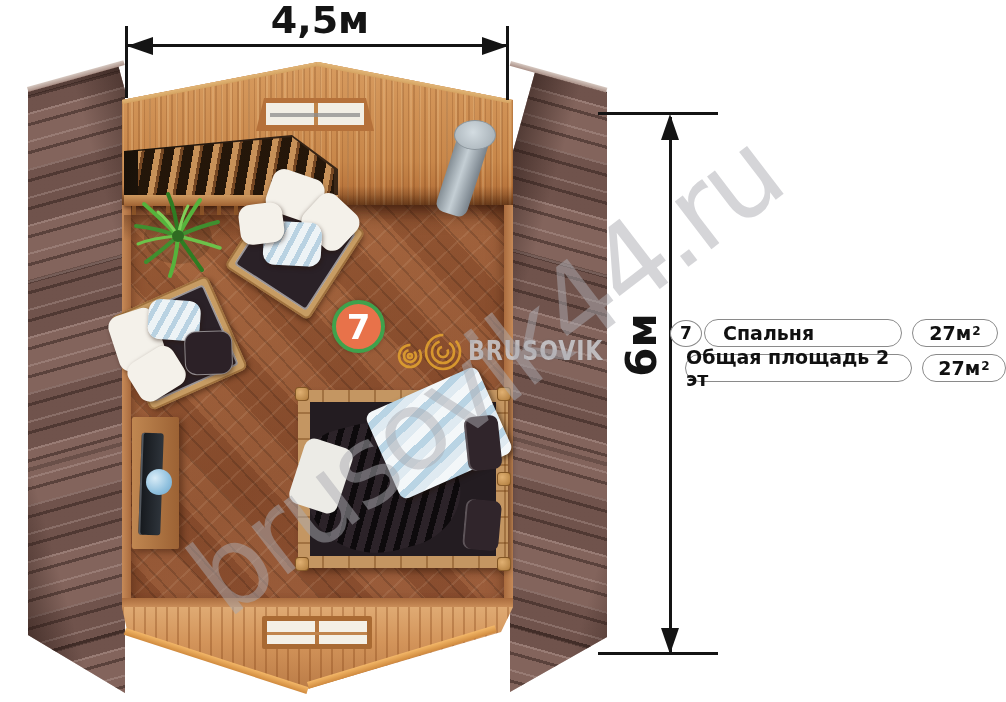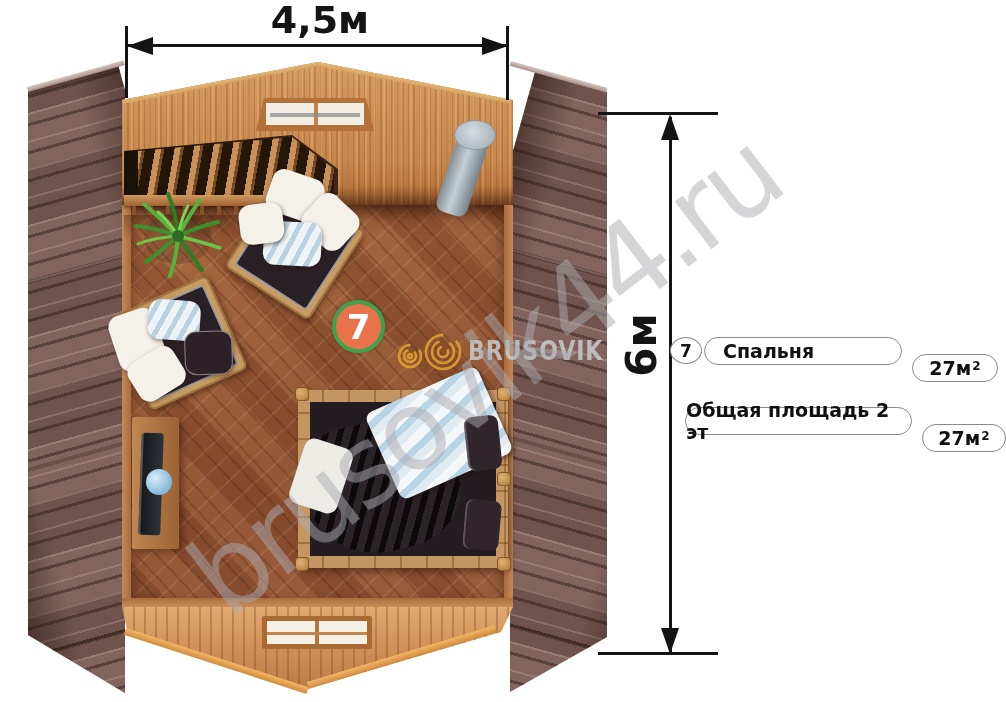--- a/index.html
+++ b/index.html
@@ -178,21 +178,21 @@
   
   #legend{position:absolute;left:670px;top:312px;width:336px;z-index:10;color:#111;}
   #legend-title{margin:2px 0 6px 34px;font-size:21px;font-weight:bold;}
   .legend-row{display:flex;align-items:center;margin-top:7px;}
   .lg-circle{width:32px;height:27px;border:1.6px solid #8a8a8a;border-radius:50%;
     display:flex;align-items:center;justify-content:center;font-size:17px;font-weight:bold;background:#fff;flex:none;}
   .lg-pill{border:1.6px solid #8a8a8a;border-radius:14px;height:28px;background:#fff;
     display:flex;align-items:center;font-size:19px;font-weight:bold;}
   #lg-name-1{width:198px;margin-left:2px;padding-left:18px;}
   #lg-name-2{width:232px;justify-content:center;margin-left:15px;}
-  .lg-area{width:86px;margin-left:10px;justify-content:center;margin-top:35px;}
+  .lg-area{width:86px;margin-left:10px;justify-content:center;}
   .lg-area sup{font-size:12px;margin-left:1px;position:relative;top:-2px;}
 </style>
 </head>
 <body>
 
 <div id="canvas" data-name="floor-plan-canvas">
 
   <div class="dim dim-label" id="dim-top-label" data-name="width-dimension-label">4,5м</div>
   <div class="dim" id="dim-top-line" data-name="width-dimension-line"></div>
   <div class="arr" id="arr-left" data-name="arrowhead-left-icon"></div>

